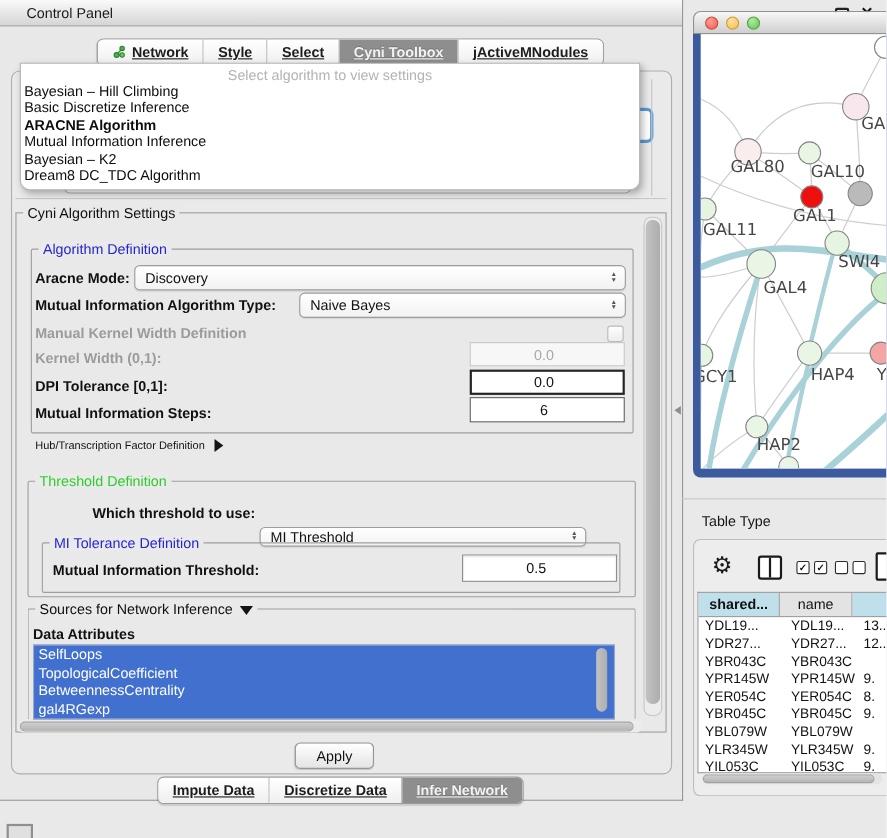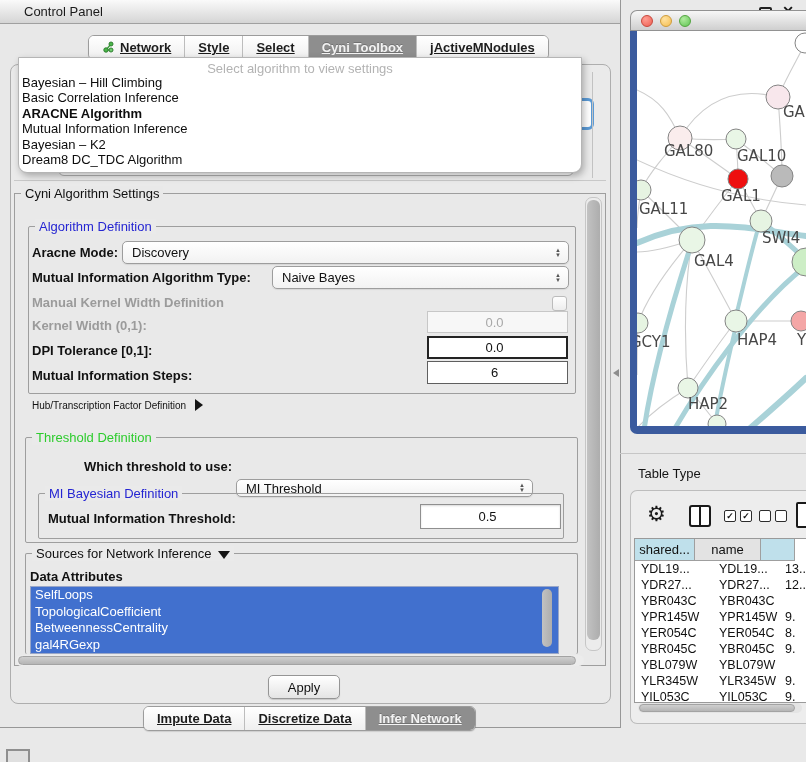--- a/index.html
+++ b/index.html
@@ -240,21 +240,21 @@
   </div>
   <div class="lbl" style="left:84px;top:459px;text-align:center;">Which threshold to use:</div>
   <div class="combo" style="left:236px;top:479px;width:297px;height:18px;">
     <span>MI Threshold</span>
     <span class="arrows">
         <span>▲</span>
         <span>▼</span>
       </span>
   </div>
   <div class="abs fieldset" id="mithr-box">
-    <span class="legend blue">MI Bayesian Definition</span>
+    <span class="legend blue">MI Tolerance Definition</span>
   </div>
   <div class="lbl" style="left:48px;top:511px;">Mutual Information Threshold:</div>
   <div class="field" id="input-mithr" style="left:420px;top:504px;width:141px;height:25px;">
     <span>0.5</span>
   </div>
 
   <div class="abs fieldset" id="src-box">
     <span class="legend"><span>Sources for Network Inference</span><span class="tri-down"></span></span>
   </div>
   <div class="lbl" style="left:30px;top:569px;">Data Attributes</div>
@@ -288,21 +288,21 @@
       </div>
       <div class="seg sel">
         <span>Infer Network</span>
       </div>
     </div>
 
   <div class="abs" id="algo-popup">
     <div id="popup-header">Select algorithm to view settings</div>
     <div id="popup-items">
         <div class="pop-item">Bayesian – Hill Climbing</div>
-        <div class="pop-item">Basic Correlation Inference</div>
+        <div class="pop-item">Basic Discretize Inference</div>
         <div class="pop-item bold">ARACNE Algorithm</div>
         <div class="pop-item">Mutual Information Inference</div>
         <div class="pop-item">Bayesian – K2</div>
         <div class="pop-item">Dream8 DC_TDC Algorithm</div>
       </div>
   </div>
 
   <div class="abs" id="split-arrow"></div>
   <div class="abs" id="mini-window"></div>
 
@@ -385,21 +385,21 @@
       <span class="mini-cb">✓</span>
   </div>
   <div class="abs cb-pair" id="icon-unchecked">
     <span class="mini-cb"></span>
       <span class="mini-cb"></span>
   </div>
   <div class="abs" id="icon-doc"></div>
 
   <div class="abs" id="data-table">
     <div class="th-row" id="tbl-header">
-        <div class="th hl" style="width: 60px;">shared...</div>
+        <div class="th hl" style="width: 74px; font-weight: bold;">shared...</div>
         <div class="th" style="width: 66px;">name</div>
         <div class="th hl" style="width: 34px;"></div>
       </div>
     <div id="tbl-rows">
         <div class="tr">
           <div class="td" style="width: 78px;">YDL19...</div>
           <div class="td" style="width: 66px;">YDL19...</div>
           <div class="td" style="width: 34px;">13...</div>
         </div>
         <div class="tr">

